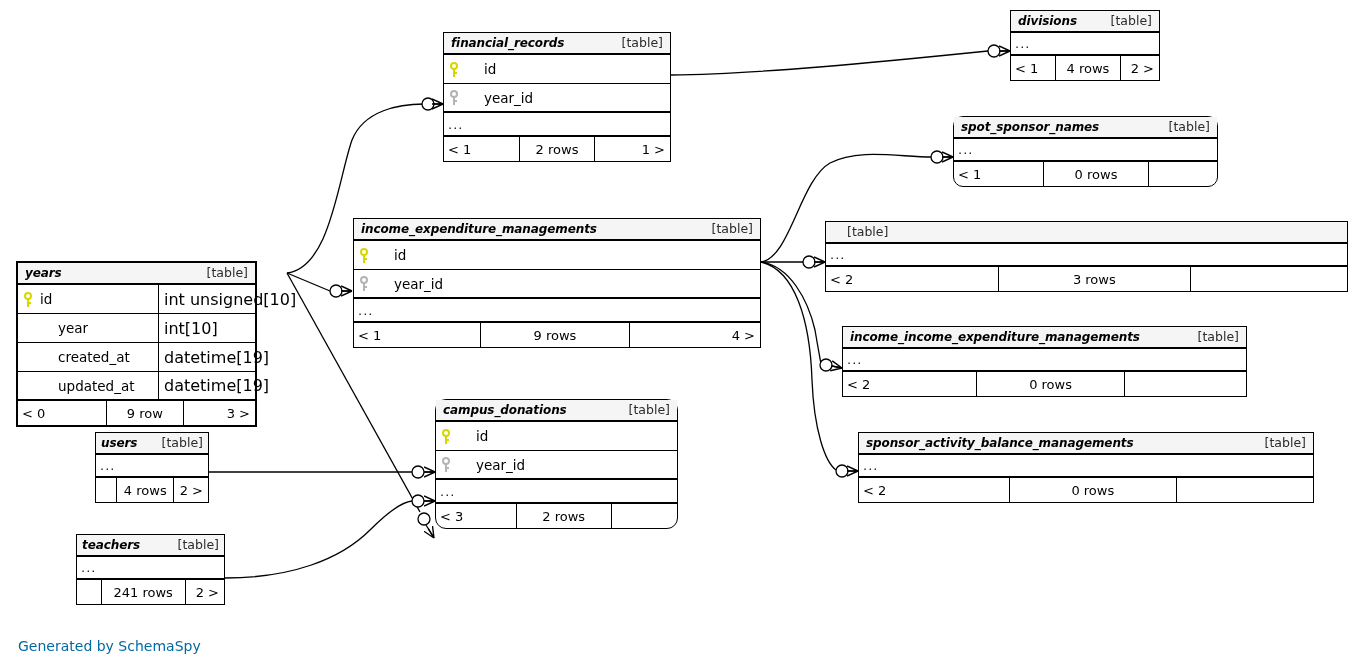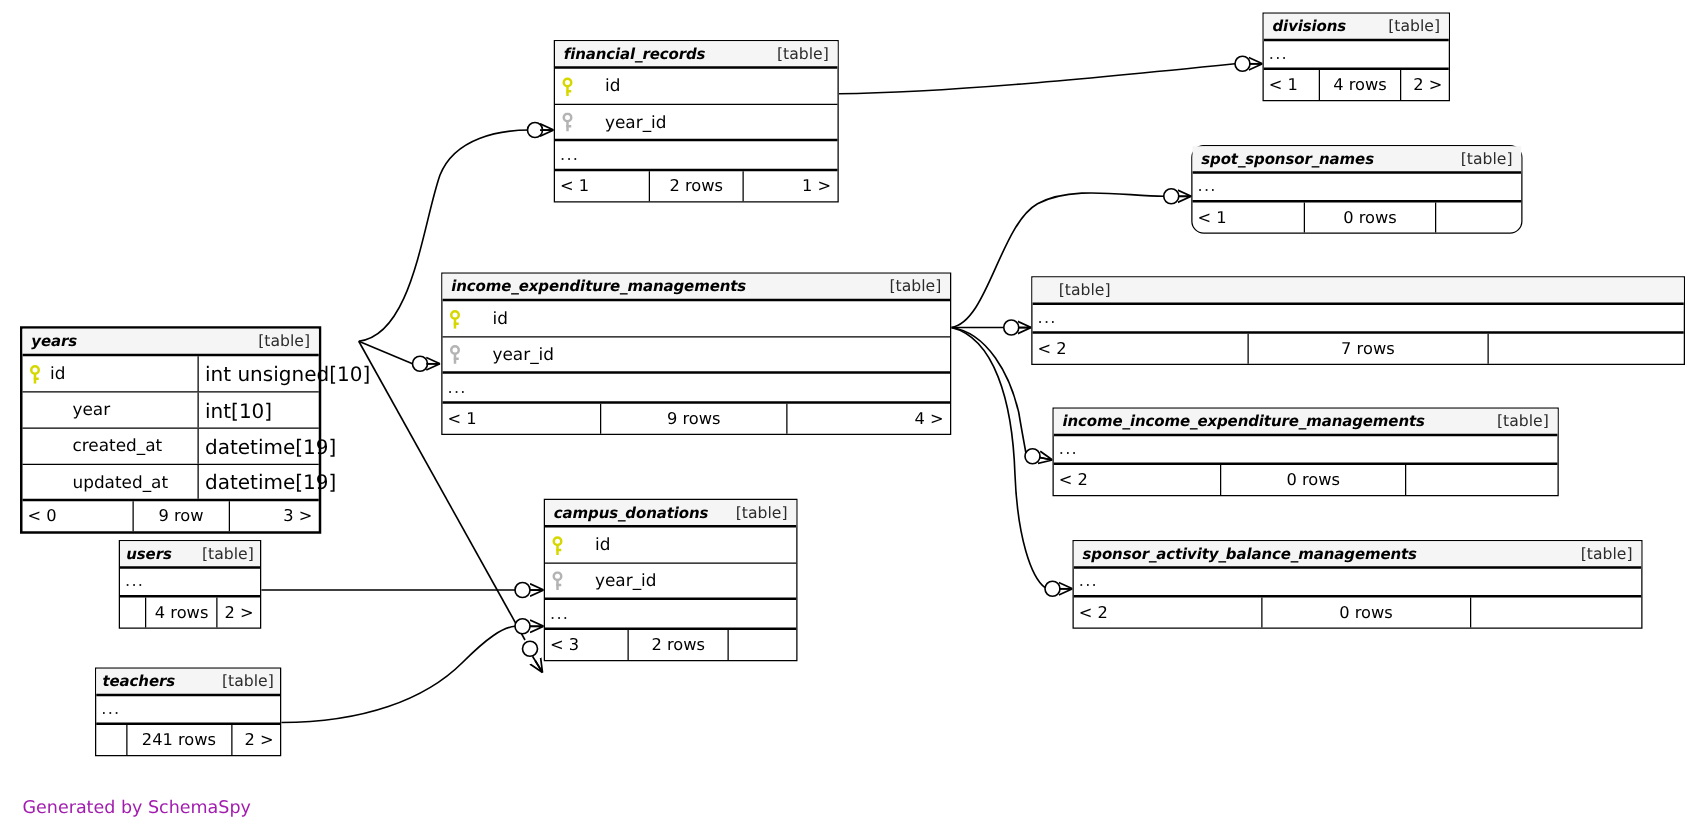--- a/index.html
+++ b/index.html
@@ -165,21 +165,21 @@
   }
   .ft-left { justify-content: flex-start; padding-left: 4px; }
   .ft-mid  { justify-content: center; border-left: 1px solid #000; border-right: 1px solid #000; }
   .ft-right{ justify-content: flex-end; padding-right: 5px; }
 
   #footer-note {
     position: absolute;
     left: 18px;
     top: 638px;
     font-size: 14px;
-    color: #a21caf;
+    color: #0369a1;
     white-space: nowrap;
   }
 </style>
 </head>
 <body>
 
 <div id="canvas">
 
   <svg id="edges" viewBox="0 0 1363 669" width="1363" height="669">
     <defs>
@@ -367,21 +367,21 @@
     </div>
   </div>
 
   <div class="table-box" style="left:825px; top:221px; width:523px;">
     <div class="tbl-header">
       <span class="tbl-tag">[table]</span>
     </div>
     <div class="ellipsis-row" style="height:23px">...</div>
     <div class="tbl-footer">
       <span class="ft-cell ft-left" style="width:33%">&lt; 2</span>
-      <span class="ft-cell ft-mid" style="width:37%">7 rows</span>
+      <span class="ft-cell ft-mid" style="width:37%">3 rows</span>
       <span class="ft-cell ft-right" style="width:30%"></span>
     </div>
   </div>
 
   <div class="table-box" style="left:842px; top:326px; width:405px;">
     <div class="tbl-header">
       <span class="tbl-name">income_income_expenditure_managements</span>
       <span class="tbl-tag">[table]</span>
     </div>
     <div class="ellipsis-row" style="height:23px">...</div>
@@ -398,21 +398,21 @@
       <span class="tbl-tag">[table]</span>
     </div>
     <div class="ellipsis-row" style="height:23px">...</div>
     <div class="tbl-footer">
       <span class="ft-cell ft-left" style="width:33%">&lt; 2</span>
       <span class="ft-cell ft-mid" style="width:37%">0 rows</span>
       <span class="ft-cell ft-right" style="width:30%"></span>
     </div>
   </div>
 
-  <div class="table-box" style="left:435px; top:399px; width:203px;">
+  <div class="table-box" style="left:435px; top:399px; width:243px;border-radius:11px;">
     <div class="tbl-header">
       <span class="tbl-name">campus_donations</span>
       <span class="tbl-tag">[table]</span>
     </div>
     <div class="tbl-row">
       <span class="col-name">
         <span class="keyicon pk">
             <i class="head"></i>
             <i class="stem"></i>
             <i class="tooth"></i>

